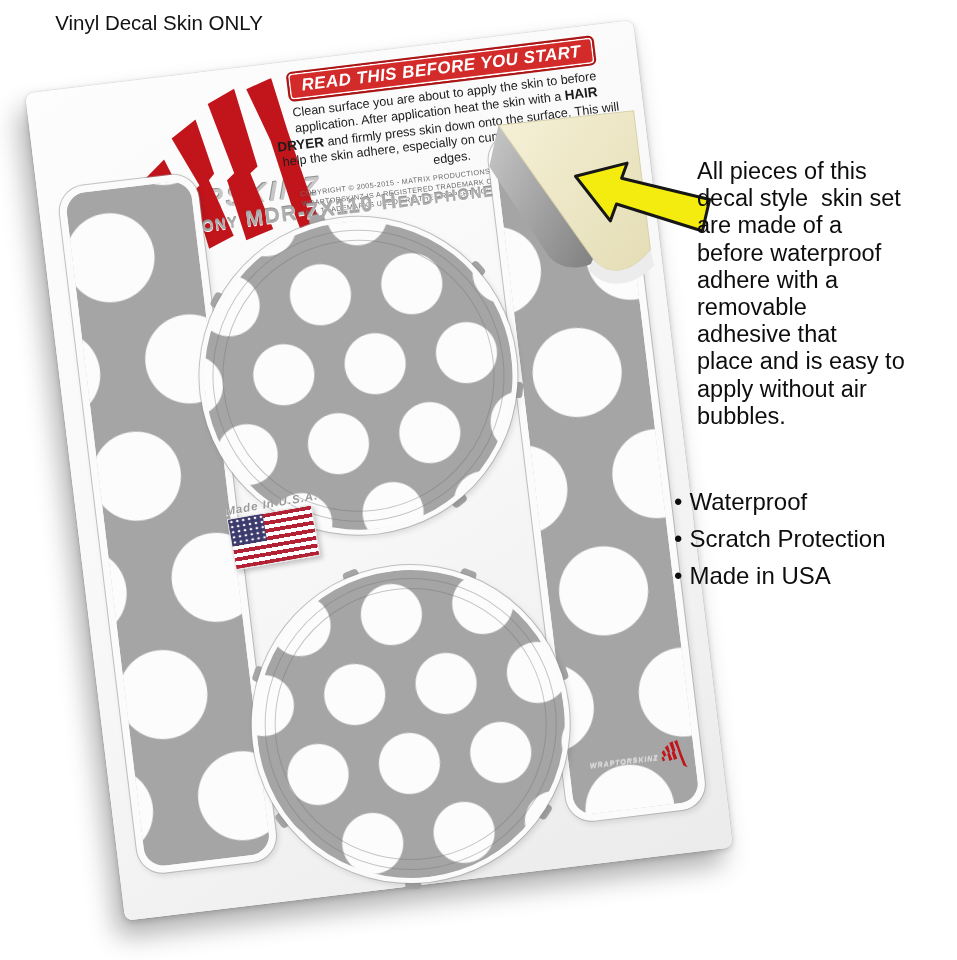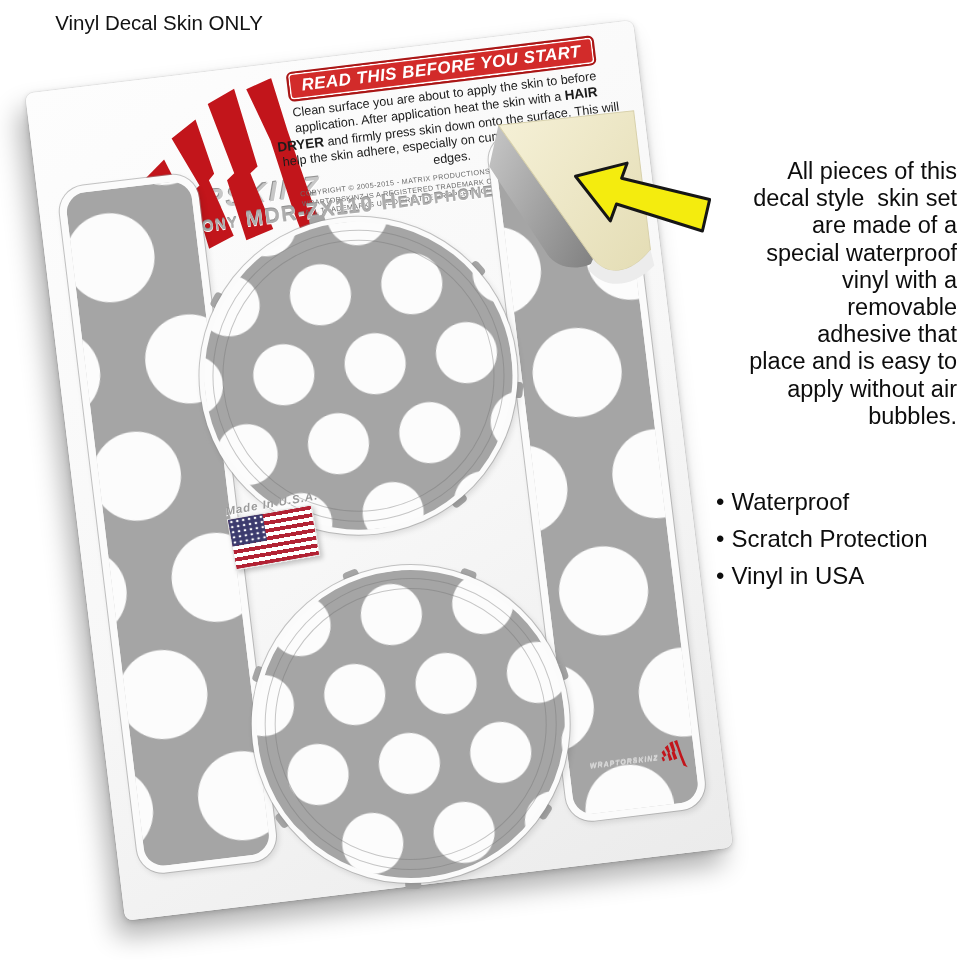--- a/index.html
+++ b/index.html
@@ -116,24 +116,24 @@
     position:absolute;left:0;top:0;width:35px;height:27px;background-color:#3c3b6e;
     background-image:radial-gradient(#ffffff 1px, rgba(255,255,255,0) 1.7px);
     background-size:6px 5.2px;
   }
   
   .peel{position:absolute;left:444px;top:84px;width:164px;height:196px;}
   
   .arrow-wrap{position:absolute;left:566px;top:148px;width:156px;height:118px;}
   .info-para{
     position:absolute;left:697px;top:158px;width:260px;
-    font-size:23.5px;line-height:27.2px;color:#0d0d0d;text-align:right;
+    font-size:23.5px;line-height:27.2px;color:#0d0d0d;
   }
   .info-para div{white-space:pre;}
-  .bullets{position:absolute;left:716px;top:488px;font-size:24px;color:#0d0d0d;}
+  .bullets{position:absolute;left:674px;top:488px;font-size:24px;color:#0d0d0d;}
   .bullets .brow{height:37px;display:flex;align-items:flex-start;}
   .bullets .brow::before{content:"\2022";margin-right:7px;}
 </style>
 </head>
 <body>
 
 <svg width="0" height="0" style="position:absolute" aria-hidden="true">
   <defs>
     <g id="claw" fill="#c2151b">
       <path d="M14,84 L34,68 L50,112 L30,124 Z"></path>
@@ -237,26 +237,26 @@
 <svg class="arrow-wrap" viewBox="0 0 156 118">
   <g transform="rotate(20 75 50)">
     <polygon points="6,52 50,22 50,38 140,28 144,60 54,64 54,82" fill="#f4ec0e" stroke="#161616" stroke-width="3" stroke-linejoin="round"></polygon>
   </g>
 </svg>
 
 <div class="info-para">
   <div>All pieces of this</div>
   <div>decal style  skin set</div>
   <div>are made of a</div>
-  <div>special waterproof</div>
-  <div>vinyl with a</div>
+  <div>before waterproof</div>
+  <div>adhere with a</div>
   <div>removable</div>
   <div>adhesive that</div>
   <div>place and is easy to</div>
   <div>apply without air</div>
   <div>bubbles.</div>
 </div>
 
 <div class="bullets">
   <div class="brow">Waterproof</div>
   <div class="brow">Scratch Protection</div>
-  <div class="brow">Vinyl in USA</div>
+  <div class="brow">Made in USA</div>
 </div>
 
 </body></html>

